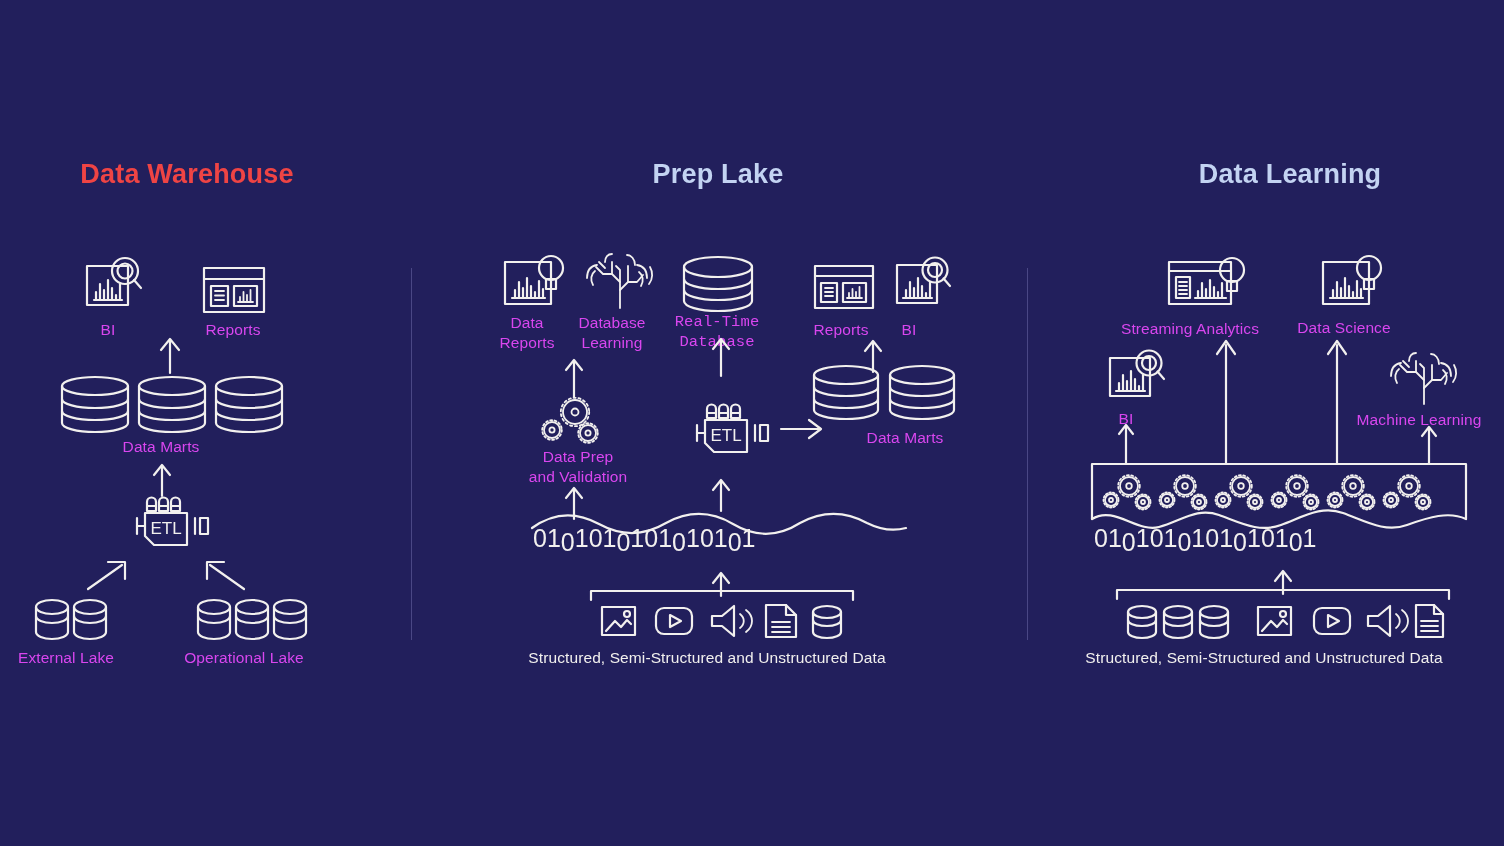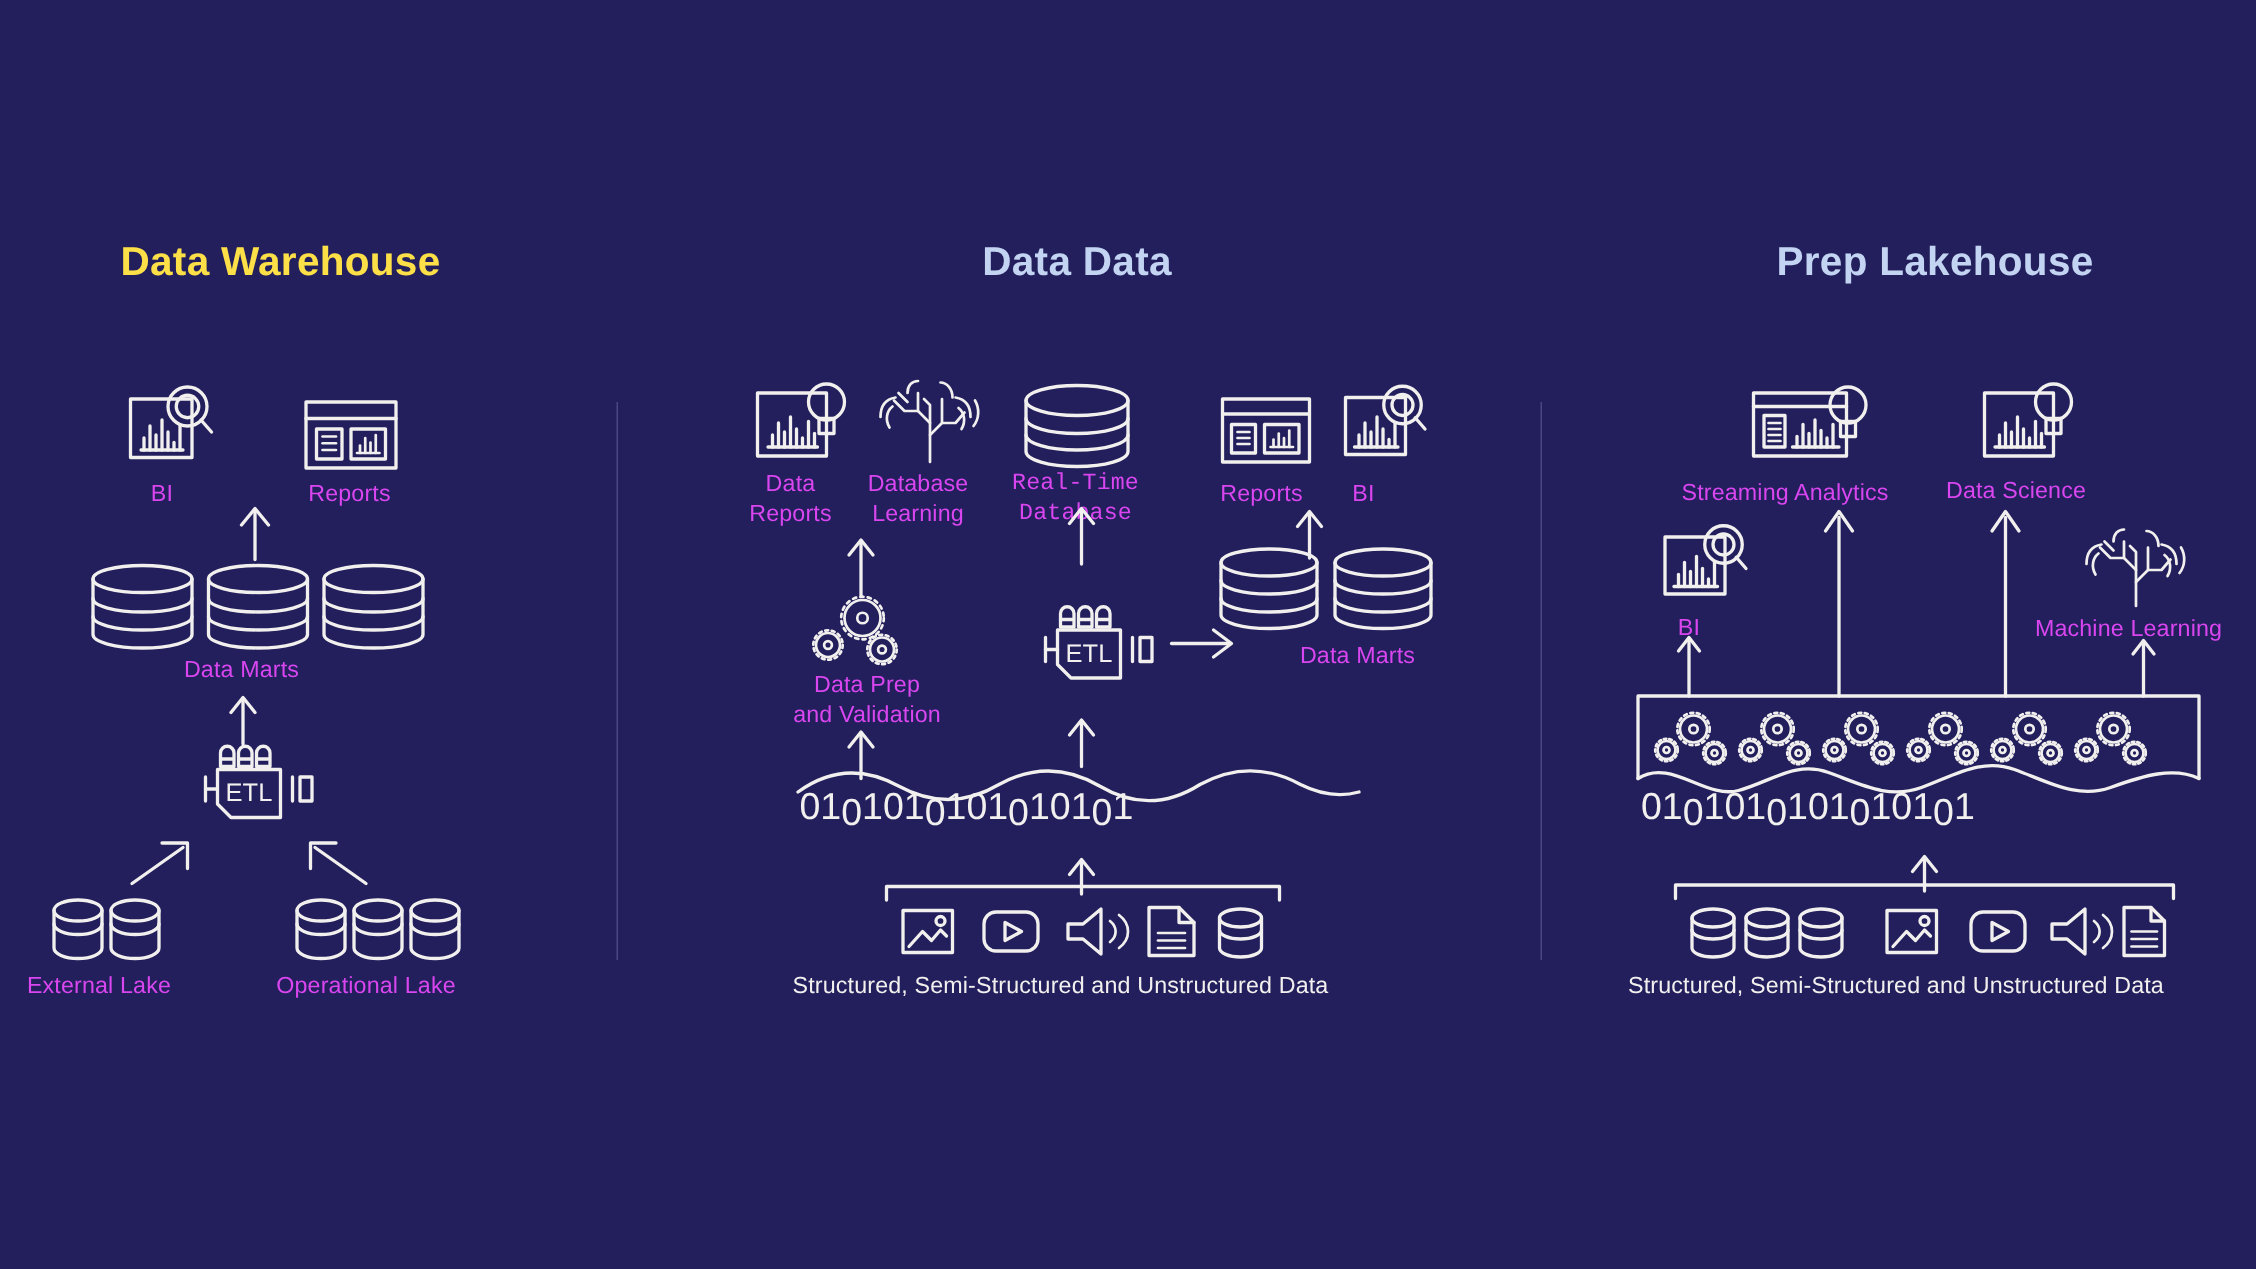--- a/index.html
+++ b/index.html
@@ -60,21 +60,21 @@
 </head>
 <body style="background: rgb(34, 31, 92);">
 
 <div class="stage">
 
   <div class="divider" style="left: 411px; top: 268px; height: 372px; background: rgb(74, 71, 133);"></div>
   <div class="divider" style="left: 1027px; top: 268px; height: 372px; background: rgb(74, 71, 133);"></div>
 
   <div class="col" style="left:0;width:411px;">
 
-    <div class="title" style="left: 187px; top: 159px; color: #fde047;">Data Warehouse</div>
+    <div class="title" style="left: 187px; top: 159px; color: #ef4444;">Data Warehouse</div>
 
     <div class="ic" style="left:84px;top:254px;">
       <svg width="60" height="60" viewBox="0 0 60 60">
         <rect class="st" x="3" y="12" width="41" height="39"></rect>
         <g class="st" stroke-width="2.2">
           <line x1="10" y1="46" x2="38" y2="46"></line>
           <line x1="12" y1="46" x2="12" y2="38"></line>
           <line x1="16" y1="46" x2="16" y2="30"></line>
           <line x1="20" y1="46" x2="20" y2="36"></line>
           <line x1="24" y1="46" x2="24" y2="26"></line>
@@ -216,21 +216,21 @@
           <path d="M78 9 L78 34 A16 7 0 0 0 110 34 L110 9"></path>
           <path d="M78 18 A16 7 0 0 0 110 18"></path>
         </g>
       </svg>
     </div>
     <div class="lbl" style="left:244px;top:648px;">Operational Lake</div>
   </div>
 
   <div class="col" style="left:411px;width:616px;">
 
-    <div class="title" style="left: 307px; top: 159px; color: rgb(195, 211, 242);">Data Data</div>
+    <div class="title" style="left: 307px; top: 159px; color: rgb(195, 211, 242);">Prep Lake</div>
 
     <div class="ic" style="left:92px;top:254px;">
       <svg width="66" height="56" viewBox="0 0 66 56">
         <rect class="st" x="2" y="8" width="46" height="42"></rect>
         <g class="st">
           <line x1="9" y1="44" x2="42" y2="44"></line>
           <line x1="12" y1="44" x2="12" y2="36"></line>
           <line x1="16" y1="44" x2="16" y2="28"></line>
           <line x1="20" y1="44" x2="20" y2="34"></line>
           <line x1="24" y1="44" x2="24" y2="24"></line>
@@ -486,21 +486,21 @@
           <path class="st" d="M213 19 A14 6 0 0 0 241 19"></path>
         </g>
       </svg>
     </div>
 
     <div class="caption" style="left:296px;top:649px;">Structured, Semi-Structured and Unstructured Data</div>
   </div>
 
   <div class="col" style="left:1027px;width:477px;">
 
-    <div class="title" style="left: 263px; top: 159px; color: rgb(195, 211, 242);">Prep Lakehouse</div>
+    <div class="title" style="left: 263px; top: 159px; color: rgb(195, 211, 242);">Data Learning</div>
 
     <div class="ic" style="left:140px;top:256px;">
       <svg width="80" height="56" viewBox="0 0 80 56">
         <rect class="st" x="2" y="6" width="62" height="42"></rect>
         <line class="st" x1="2" y1="15" x2="64" y2="15"></line>
         <rect class="st" x="9" y="21" width="14" height="21"></rect>
         <g class="st-thin">
           <line x1="12" y1="26" x2="20" y2="26"></line>
           <line x1="12" y1="30" x2="20" y2="30"></line>
           <line x1="12" y1="34" x2="20" y2="34"></line>

